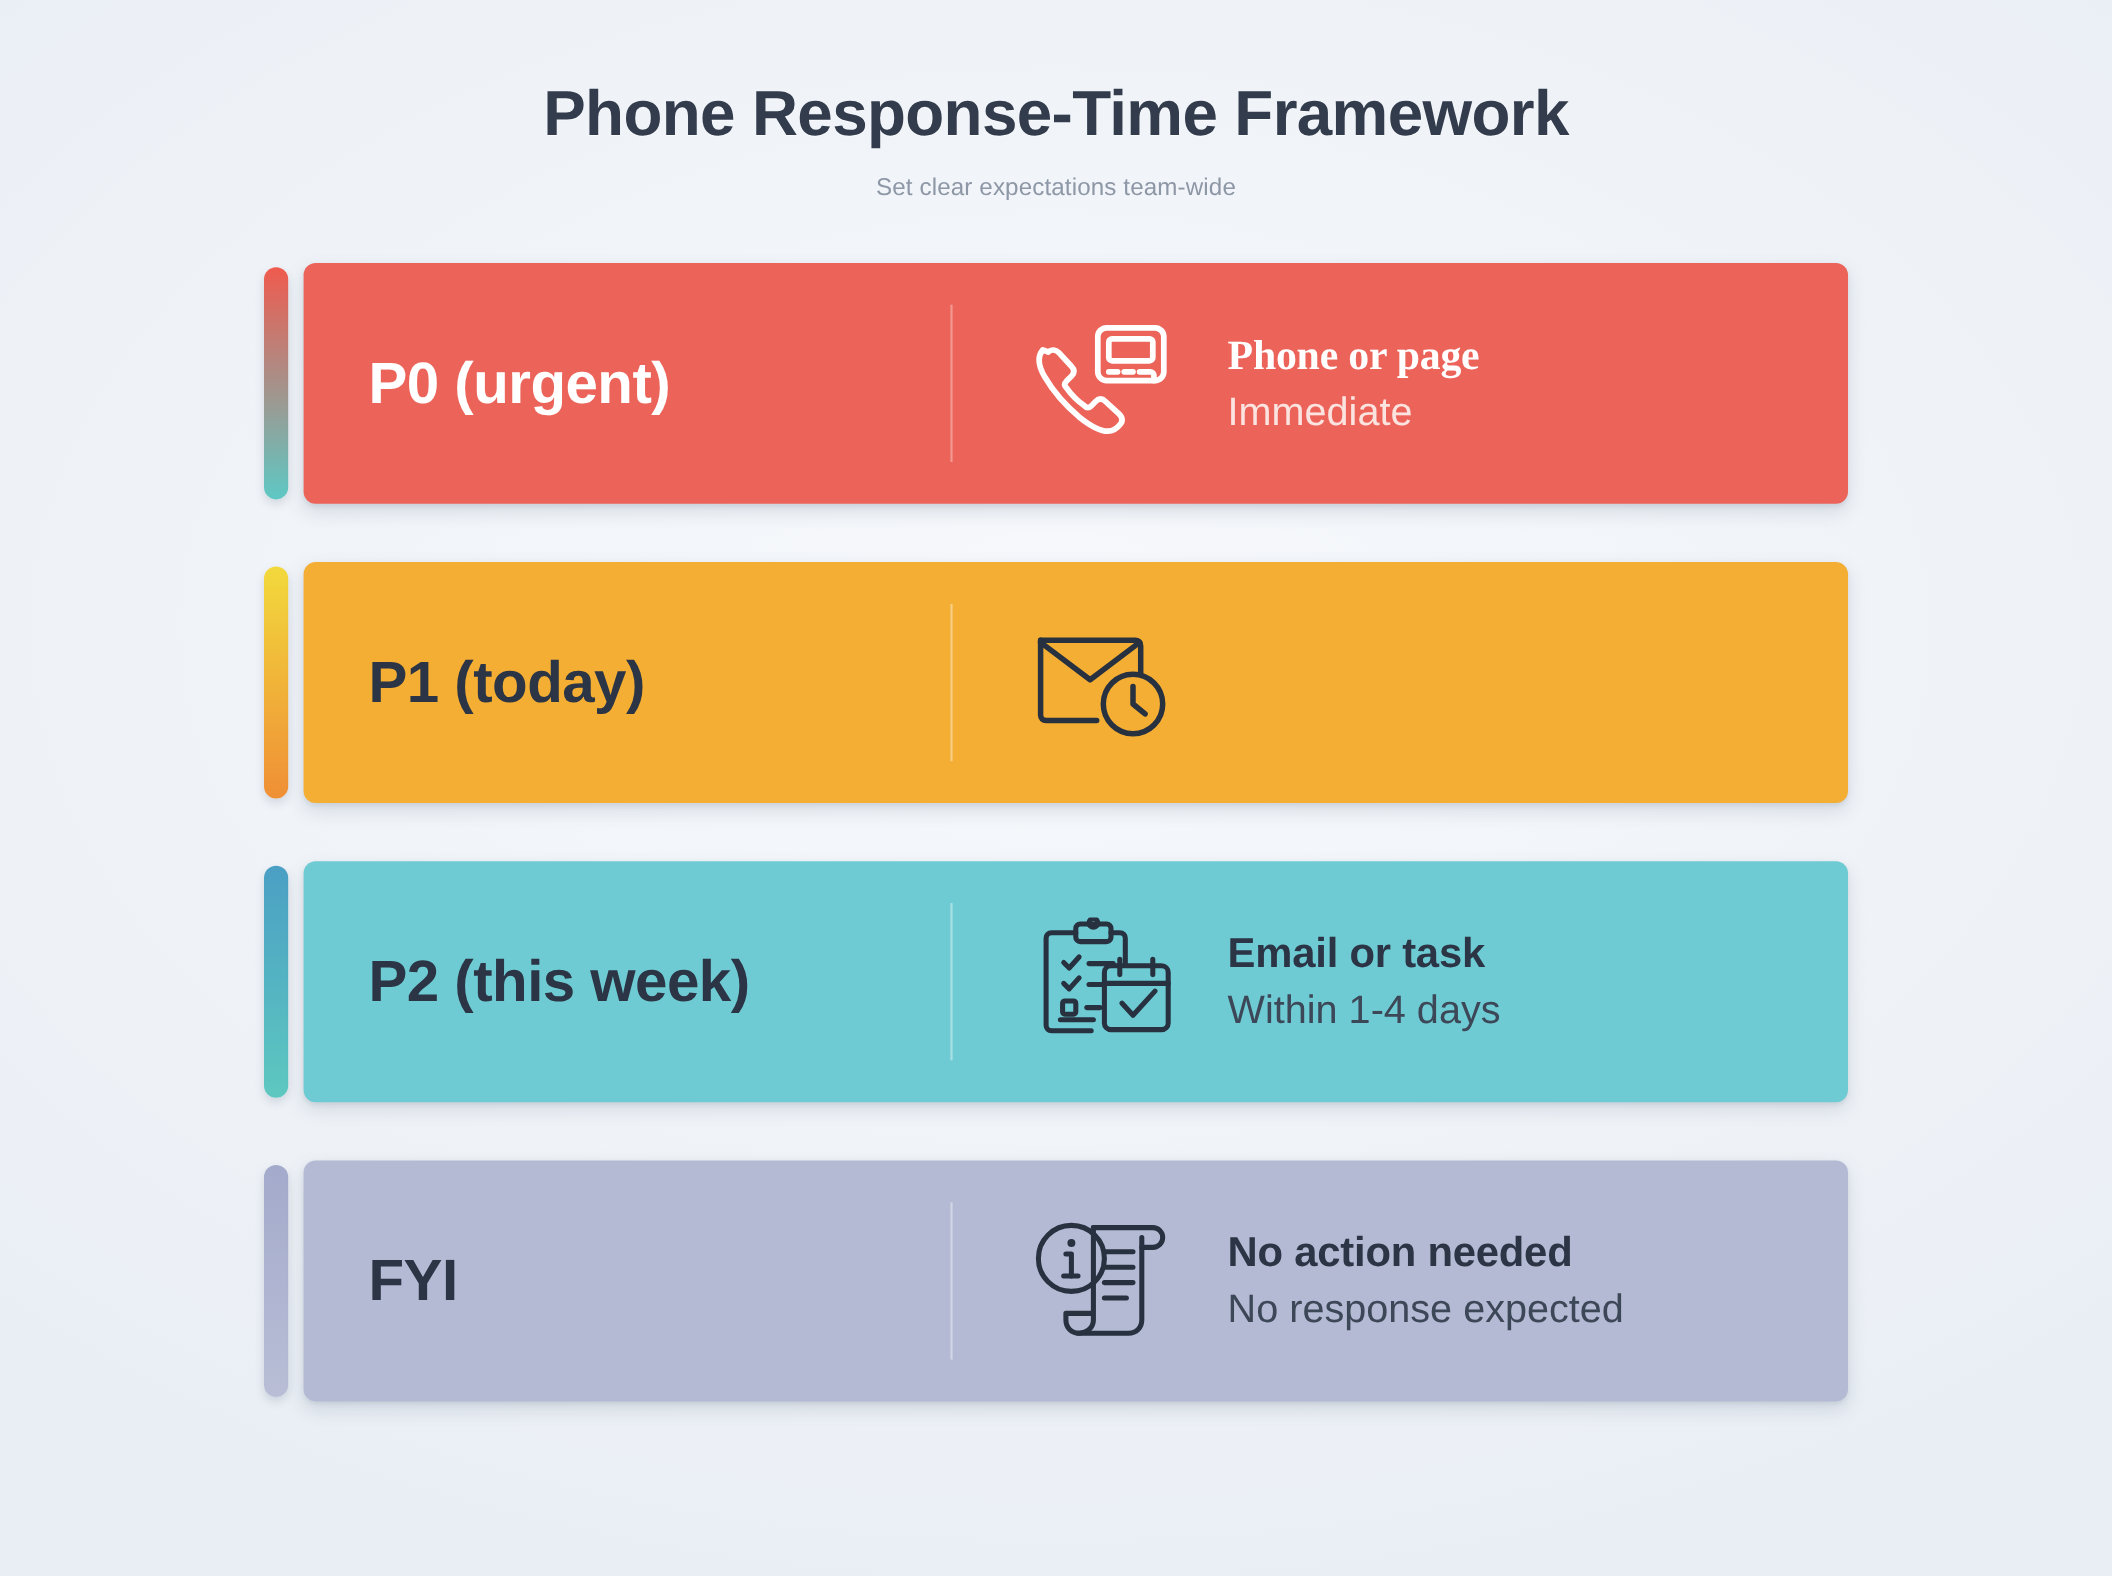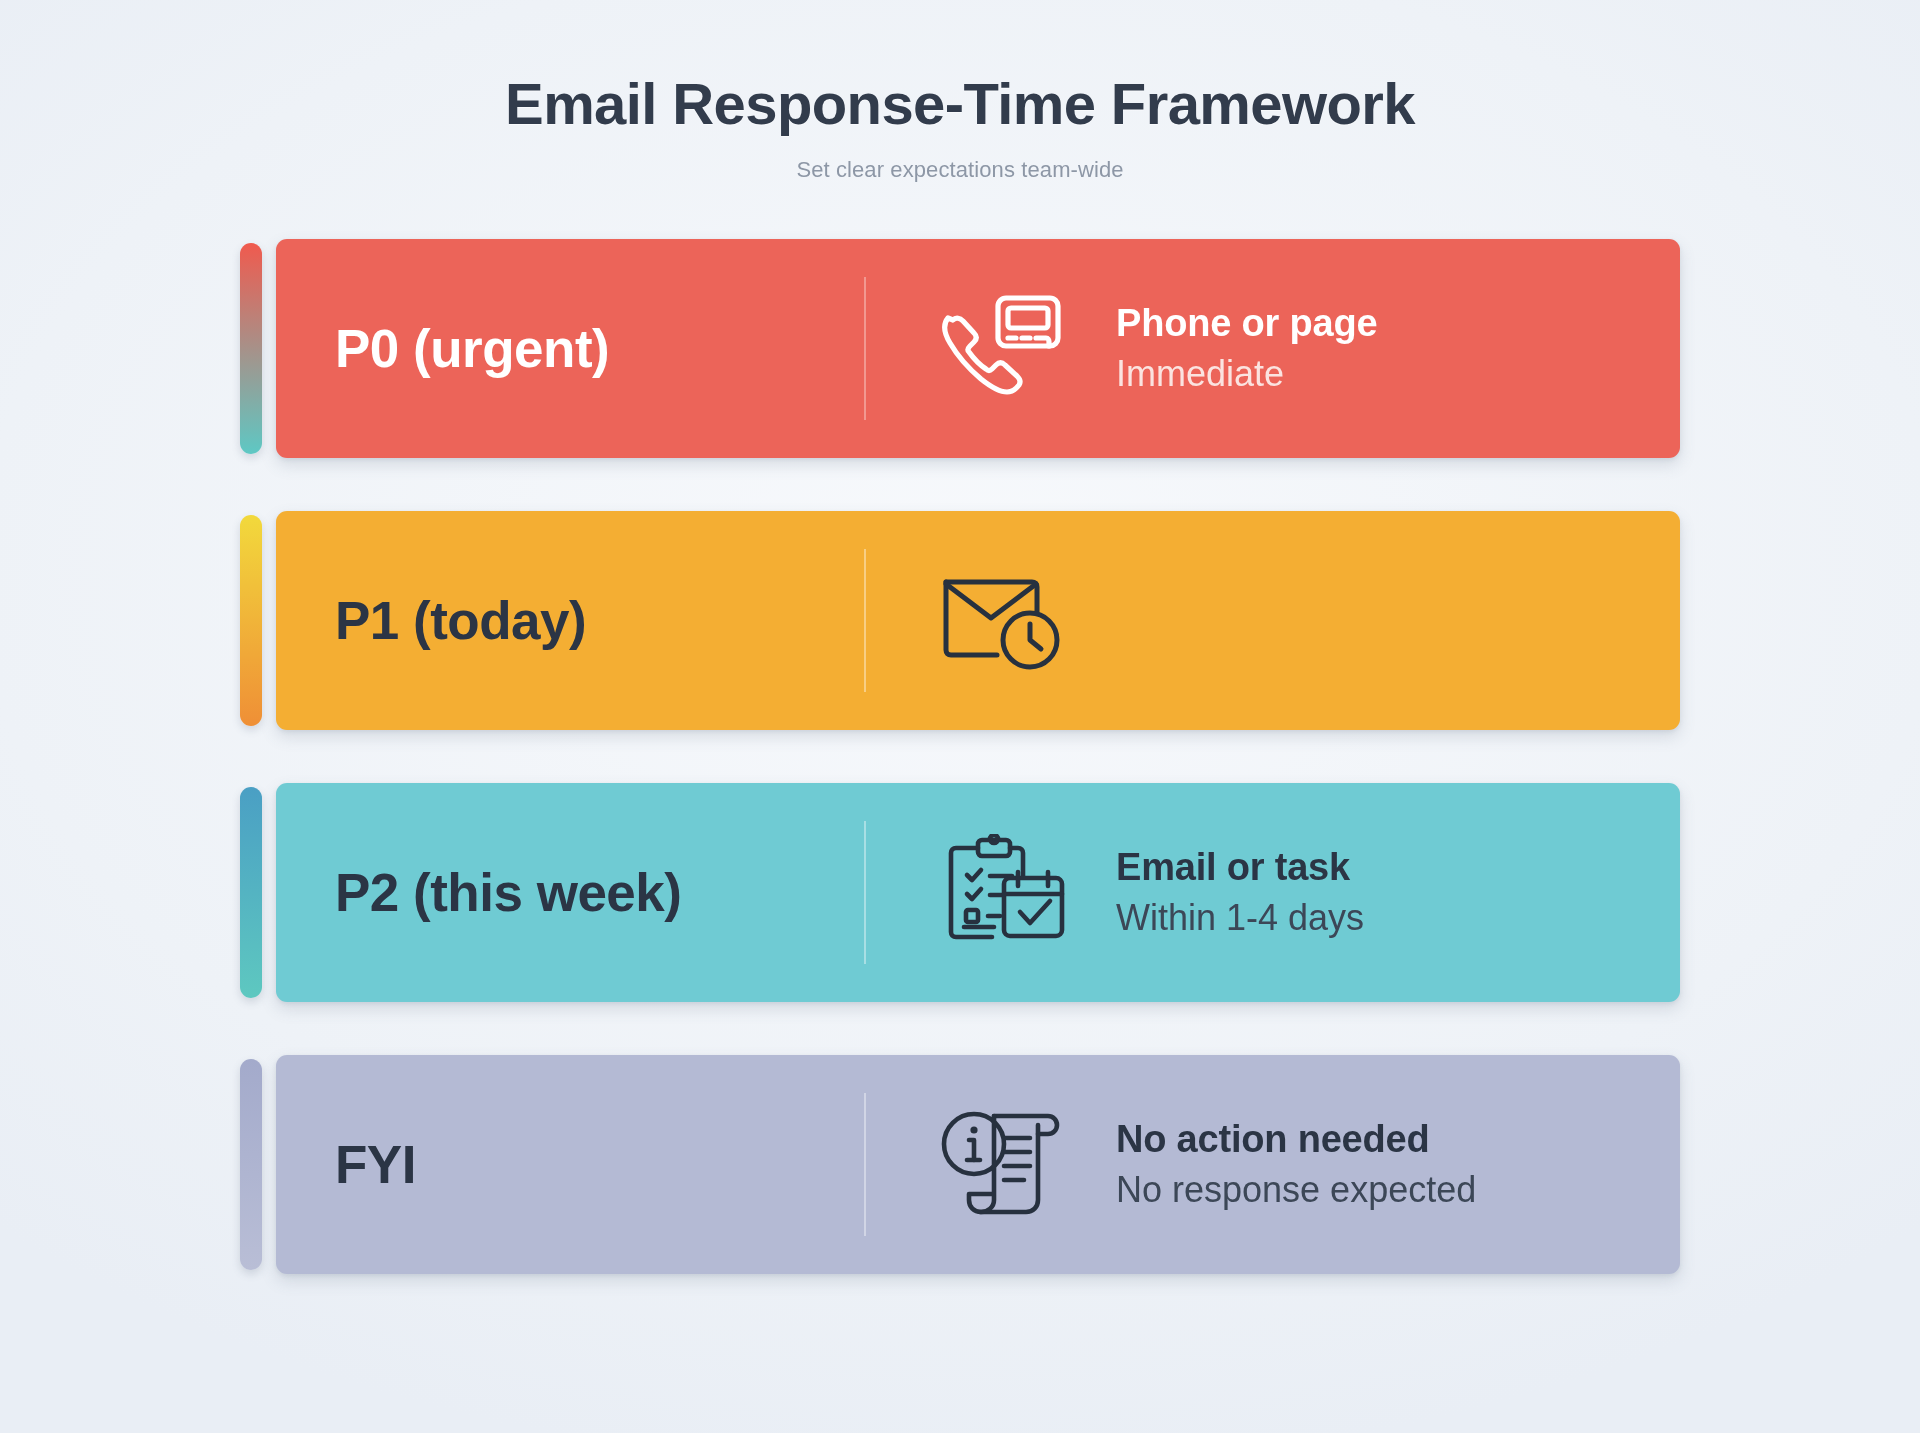--- a/index.html
+++ b/index.html
@@ -149,21 +149,21 @@
   .on-light .primary { color: #2b3545; }
   .on-light .secondary { color: #3c4757; }
   .on-light .divider { background: rgba(255,255,255,0.72); }
 </style>
 </head>
 <body style="background: rgb(241, 244, 249);">
 
 <div class="canvas">
 
   <div class="header">
-    <h1 class="title" style="color: rgb(50, 60, 76);">Email Response-Time Framework</h1>
+    <h1 class="title" style="color: rgb(50, 60, 76);">Phone Response-Time Framework</h1>
     <p class="subtitle" style="color: rgb(141, 151, 166);">Set clear expectations team-wide</p>
   </div>
 
   <div class="rows">
 
     <div class="row">
       <div class="accent" style="background: linear-gradient(rgb(240, 90, 78) 0%, rgb(94, 200, 196) 100%);"></div>
       <div class="card on-dark" style="background: rgb(236, 100, 89);">
         <div class="label-col">
           <span class="label" style="display: block;">P0 (urgent)</span>
@@ -173,21 +173,21 @@
           <span class="icon-wrap">
             <svg width="128" height="112" viewBox="0 0 128 112" fill="none" stroke="#ffffff" stroke-width="5.2" stroke-linecap="round" stroke-linejoin="round">
               <path d="M10 26c-5 6-4 15 2 25 7 12 18 25 31 36 10 8 19 13 26 13 5 0 9-3 12-7 2-3 1-6-2-9l-12-11c-3-3-6-3-9 0l-4 4c-2 2-4 2-6 0-6-4-12-10-17-17-2-2-1-4 1-6l4-4c3-3 3-6 0-9L25 29c-3-3-7-4-10-1l-5 -2z"></path>
               <rect x="60" y="6" width="60" height="48" rx="8"></rect>
               <rect x="70" y="16" width="40" height="20" rx="3"></rect>
               <path d="M70 46h8M84 46h8"></path>
               <path d="M98 46h10c2 0 3 2 3 4v4"></path>
             </svg>
           </span>
           <span class="texts">
-            <span class="primary" style="display: block;">Phone or page</span>
+            <span class="primary" style="display: block; font-family: Liberation Serif, serif;">Phone or page</span>
             <span class="secondary" style="display: block;">Immediate</span>
           </span>
         </div>
       </div>
     </div>
 
     <div class="row">
       <div class="accent" style="background: linear-gradient(rgb(242, 217, 60) 0%, rgb(239, 143, 54) 100%);"></div>
       <div class="card on-light" style="background: rgb(244, 174, 51); align-items: center;">
         <div class="label-col">

